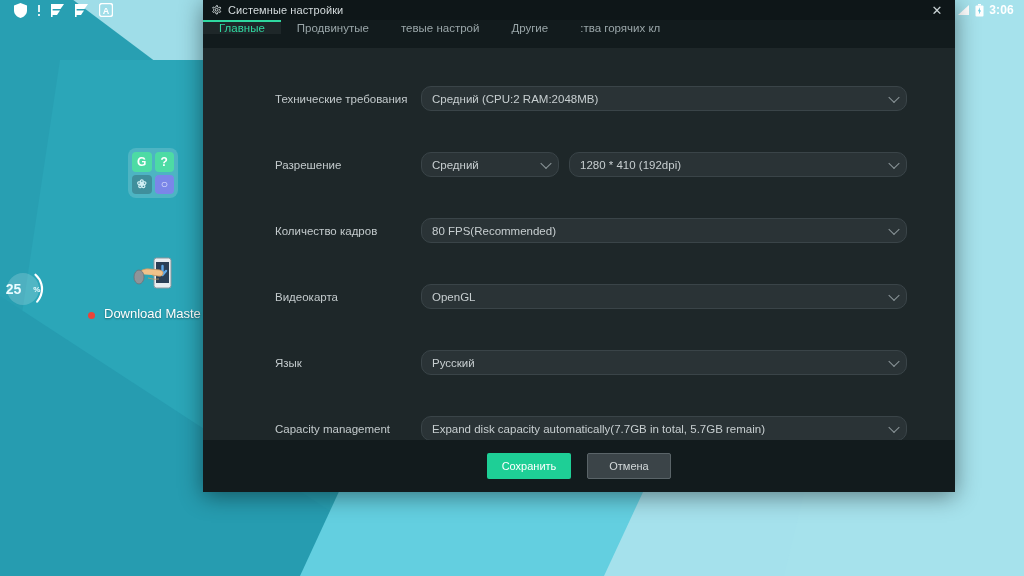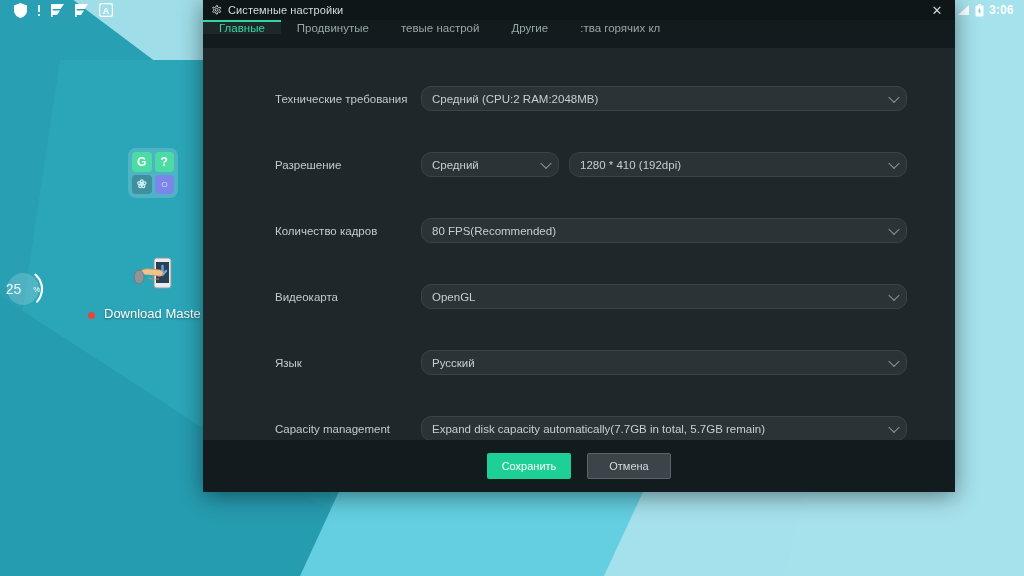--- a/index.html
+++ b/index.html
@@ -120,21 +120,21 @@
     background: #e8443a;
   }
 
   .progress-badge {
     position: absolute; left: 2px; top: 268px;
     width: 42px; height: 42px;
   }
   .progress-badge .pct {
     position: absolute; inset: 0;
     display: flex; align-items: center; justify-content: center;
-    color: #eafcff; font-size: 14px; font-weight: normal; gap: 12px;
+    color: #eafcff; font-size: 14px; font-weight: bold; gap: 12px;
   }
   .progress-badge .pct sup { font-size: 8px; }
 
   .chrome-wrap { position: absolute; left: 840px; top: 140px; width: 60px; }
   .chrome-label {
     margin-top: 6px; text-align: center;
     color: #fff; font-size: 13px;
     text-shadow: 0 1px 2px rgba(0,0,0,.35);
   }
   .gift { position: absolute; left: 906px; top: 92px; }

